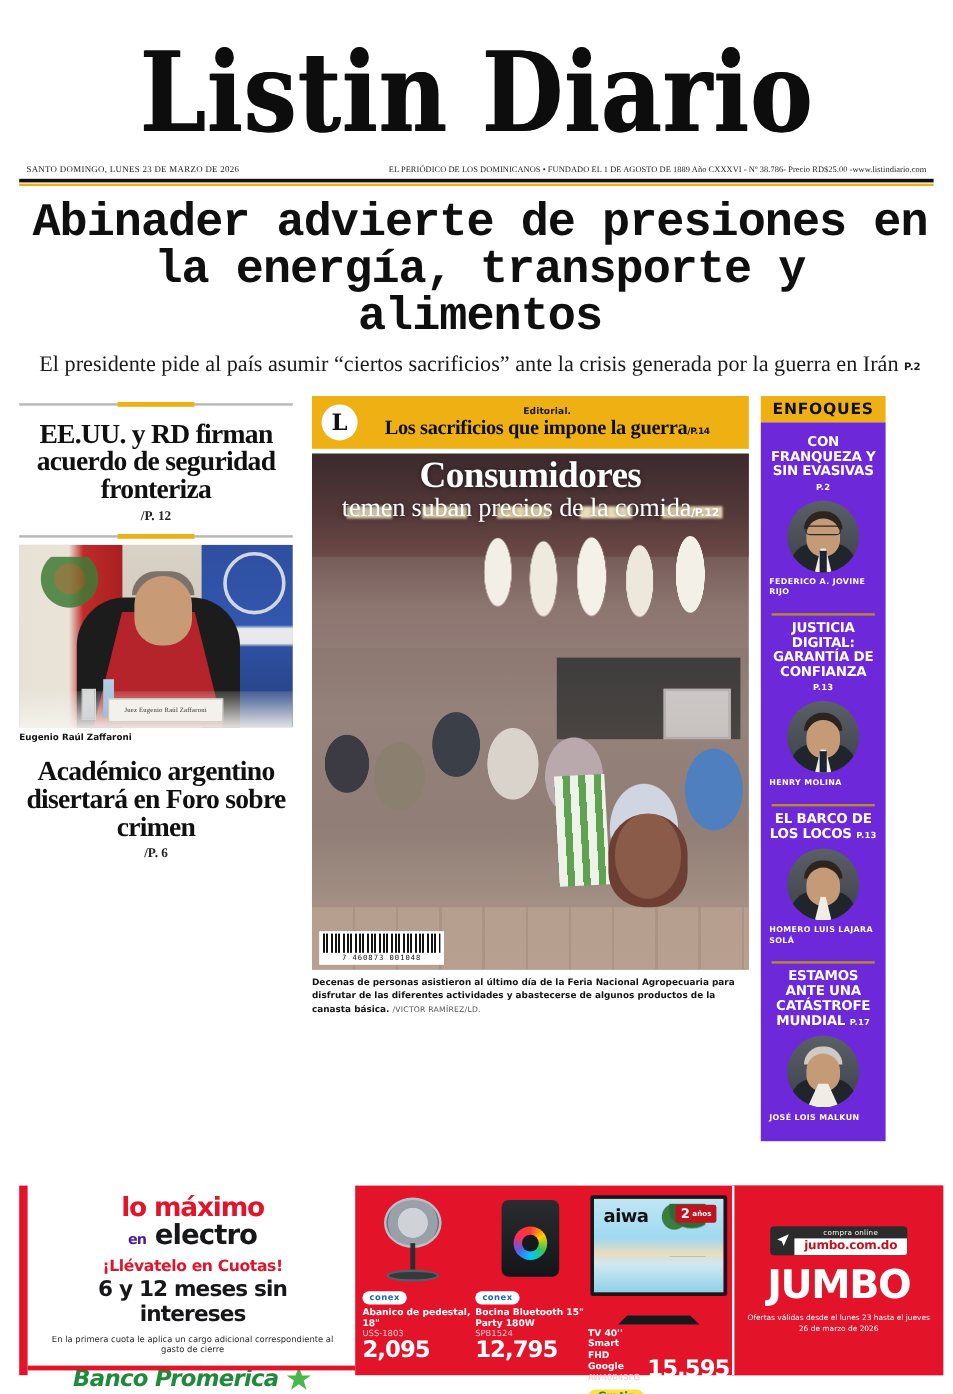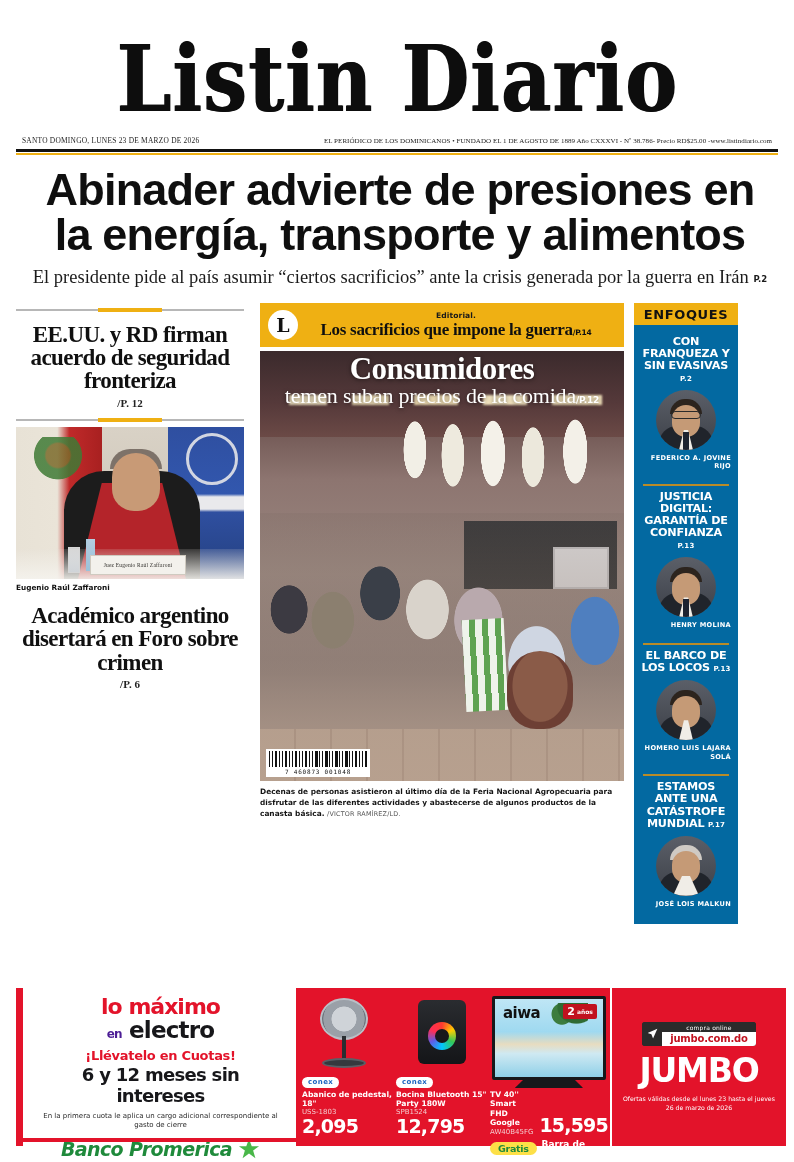--- a/index.html
+++ b/index.html
@@ -72,22 +72,22 @@
   .photo-abinader .flagpin {
     position: absolute; right: 22px; bottom: 74px; width: 9px; height: 7px;
     background: linear-gradient(90deg,#1c3f94 50%, #c8102e 50%);
   }
   .caption-bold {
     font-family: "DejaVu Sans", sans-serif; font-weight: bold;
     font-size: 7.3px; color: #111; margin-top: 4px; line-height: 1.25;
   }
   .lead-text-col { flex: 1; padding-left: 6px; }
   .headline-main {
-    font-family: Liberation Sans, sans-serif; font-weight: bold;
-    font-size: 45px; line-height: 1.0; letter-spacing: -0.8px;
+    font-family: Liberation Mono, monospace; font-weight: bold;
+    font-size: 39px; line-height: 1.0; letter-spacing: -0.8px;
     text-align: center; color: #0f0f0f; margin-top: 2px;
   }
   .subhead-main {
     font-family: "Liberation Serif", serif; font-size: 18.5px;
     line-height: 1.14; text-align: center; color: #1b1b1b; margin-top: 10px;
   }
   .pageref { font-family: "DejaVu Sans", sans-serif; font-weight: bold; font-size: 8.5px; vertical-align: 1px; }
 
   
   .body-grid {
@@ -282,21 +282,21 @@
     line-height: 1.5; color: #141414; margin-top: 5px;
   }
   .credit { font-weight: normal; font-size: 6.4px; color: #555; letter-spacing: .2px; }
 
   
   .enf-head {
     background: #efb013; text-align: center; padding: 4px 0 3px;
     font-family: "DejaVu Sans", sans-serif; font-weight: bold; font-size: 13px;
     letter-spacing: .6px; color: #111;
   }
-  .enf-body { background: #0369a1; padding: 8px 7px 10px; }
+  .enf-body { background: #6d28d9; padding: 8px 7px 10px; }
   .enf-item { padding: 3px 0 6px; }
   .enf-title {
     font-family: "DejaVu Sans", sans-serif; font-weight: bold; font-size: 11.2px;
     line-height: 1.08; color: #fff; text-align: center; letter-spacing: -0.2px;
   }
   .enf-title .p { font-size: 7px; letter-spacing: .2px; }
   .enf-avatar {
     width: 60px; height: 60px; border-radius: 50%; margin: 6px auto 4px;
     overflow: hidden; position: relative;
     background: linear-gradient(180deg, #5b5f68 0%, #3c4048 100%);
@@ -318,21 +318,21 @@
     width: 14px; height: 20px; background: #f0ede7;
     clip-path: polygon(35% 0, 65% 0, 100% 100%, 0 100%);
   }
   .av-tie { position: absolute; left: 50%; bottom: 0; transform: translateX(-50%); width: 6px; height: 18px; background: #1d2330; }
   .av-glasses {
     position: absolute; left: 50%; top: 36%; transform: translateX(-50%);
     width: 30px; height: 8px; border: 1.2px solid #2a2a2a; border-radius: 4px;
   }
   .enf-author {
     font-family: "DejaVu Sans", sans-serif; font-weight: bold; font-size: 6.6px;
-    letter-spacing: .3px; color: #fff; text-align: right; line-height: 1.3;
+    letter-spacing: .3px; color: #fff; text-align: left; line-height: 1.3;
   }
   .enf-div { height: 2px; background: #b98b28; margin: 7px 2px 2px; }
 
   
   .ad-wrap { position: absolute; left: 16px; right: 16px; bottom: 16px; height: 158px; display: flex; }
   .ad-promerica {
     width: 280px; flex: 0 0 280px; background: #fff; position: relative;
     border-left: 7px solid #e3132a; padding: 8px 10px 0 12px;
   }
   .ad-pr-line1 {
@@ -397,21 +397,21 @@
   .spk-img { position: relative; height: 74px; }
   .spk-box {
     position: absolute; left: 22px; top: 4px; width: 48px; height: 64px;
     background: linear-gradient(180deg, #2a2c30 0%, #141518 100%); border-radius: 6px;
   }
   .spk-ring {
     position: absolute; left: 32px; top: 26px; width: 28px; height: 28px; border-radius: 50%;
     background: conic-gradient(#ff3b30, #ffcc00, #34c759, #00c7ff, #5e5ce6, #ff2d55, #ff3b30);
   }
   .spk-core { position: absolute; left: 39px; top: 33px; width: 14px; height: 14px; border-radius: 50%; background: #17181b; }
-  .tv-img { position: relative; height: 92px; margin: 0 2px; }
+  .tv-img { position: relative; height: 108px; margin: 0 2px; }
   .tv-screen {
     position: absolute; left: 0; top: 0; right: 0; height: 84px;
     border: 3px solid #17181b; border-radius: 2px;
     background: linear-gradient(180deg, #bfe6f5 0%, #9fd9f0 42%, #e7dcc0 58%, #cfe9f2 70%, #8fd0e8 100%);
     overflow: hidden;
   }
   .tv-palm {
     position: absolute; right: 14%; top: 4px; width: 54%; height: 56%;
     background: radial-gradient(ellipse at 80% 10%, #2f6b33 0 28%, transparent 30%),
                 radial-gradient(ellipse at 55% 25%, #3c7c3e 0 22%, transparent 24%);

